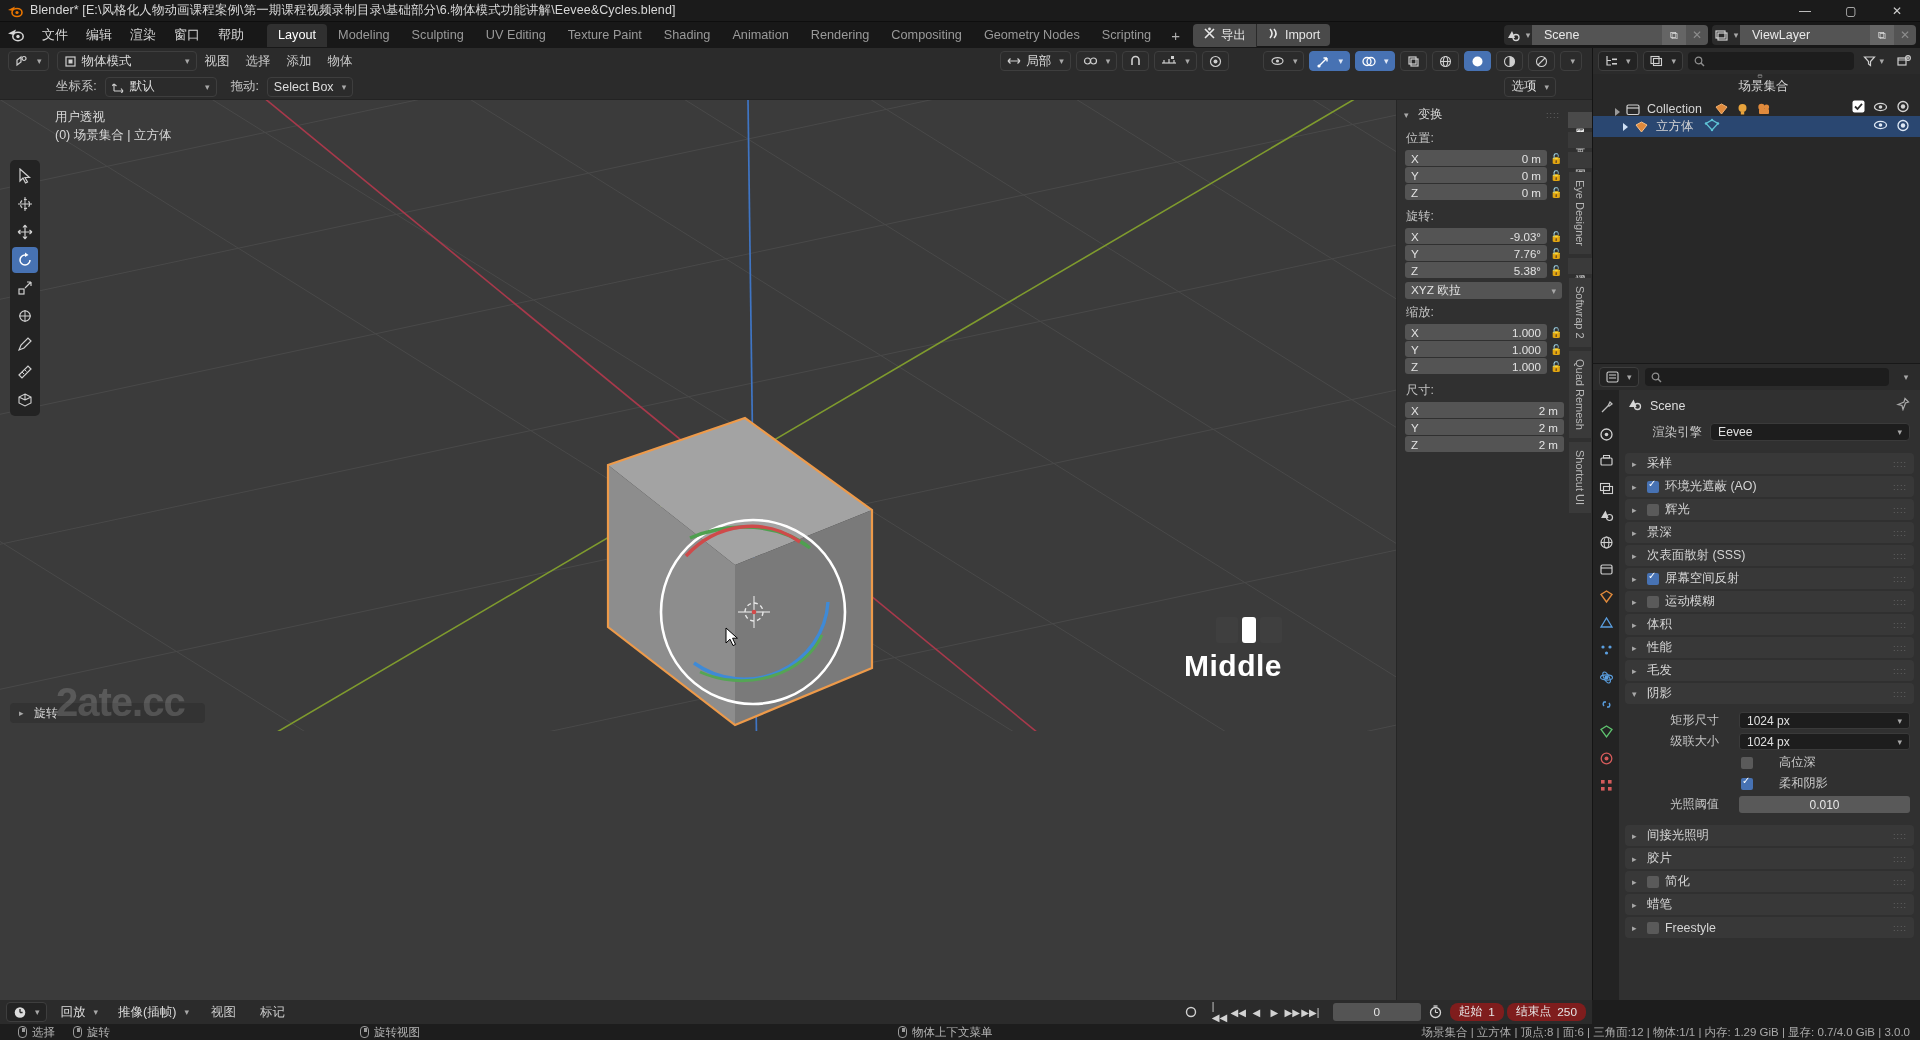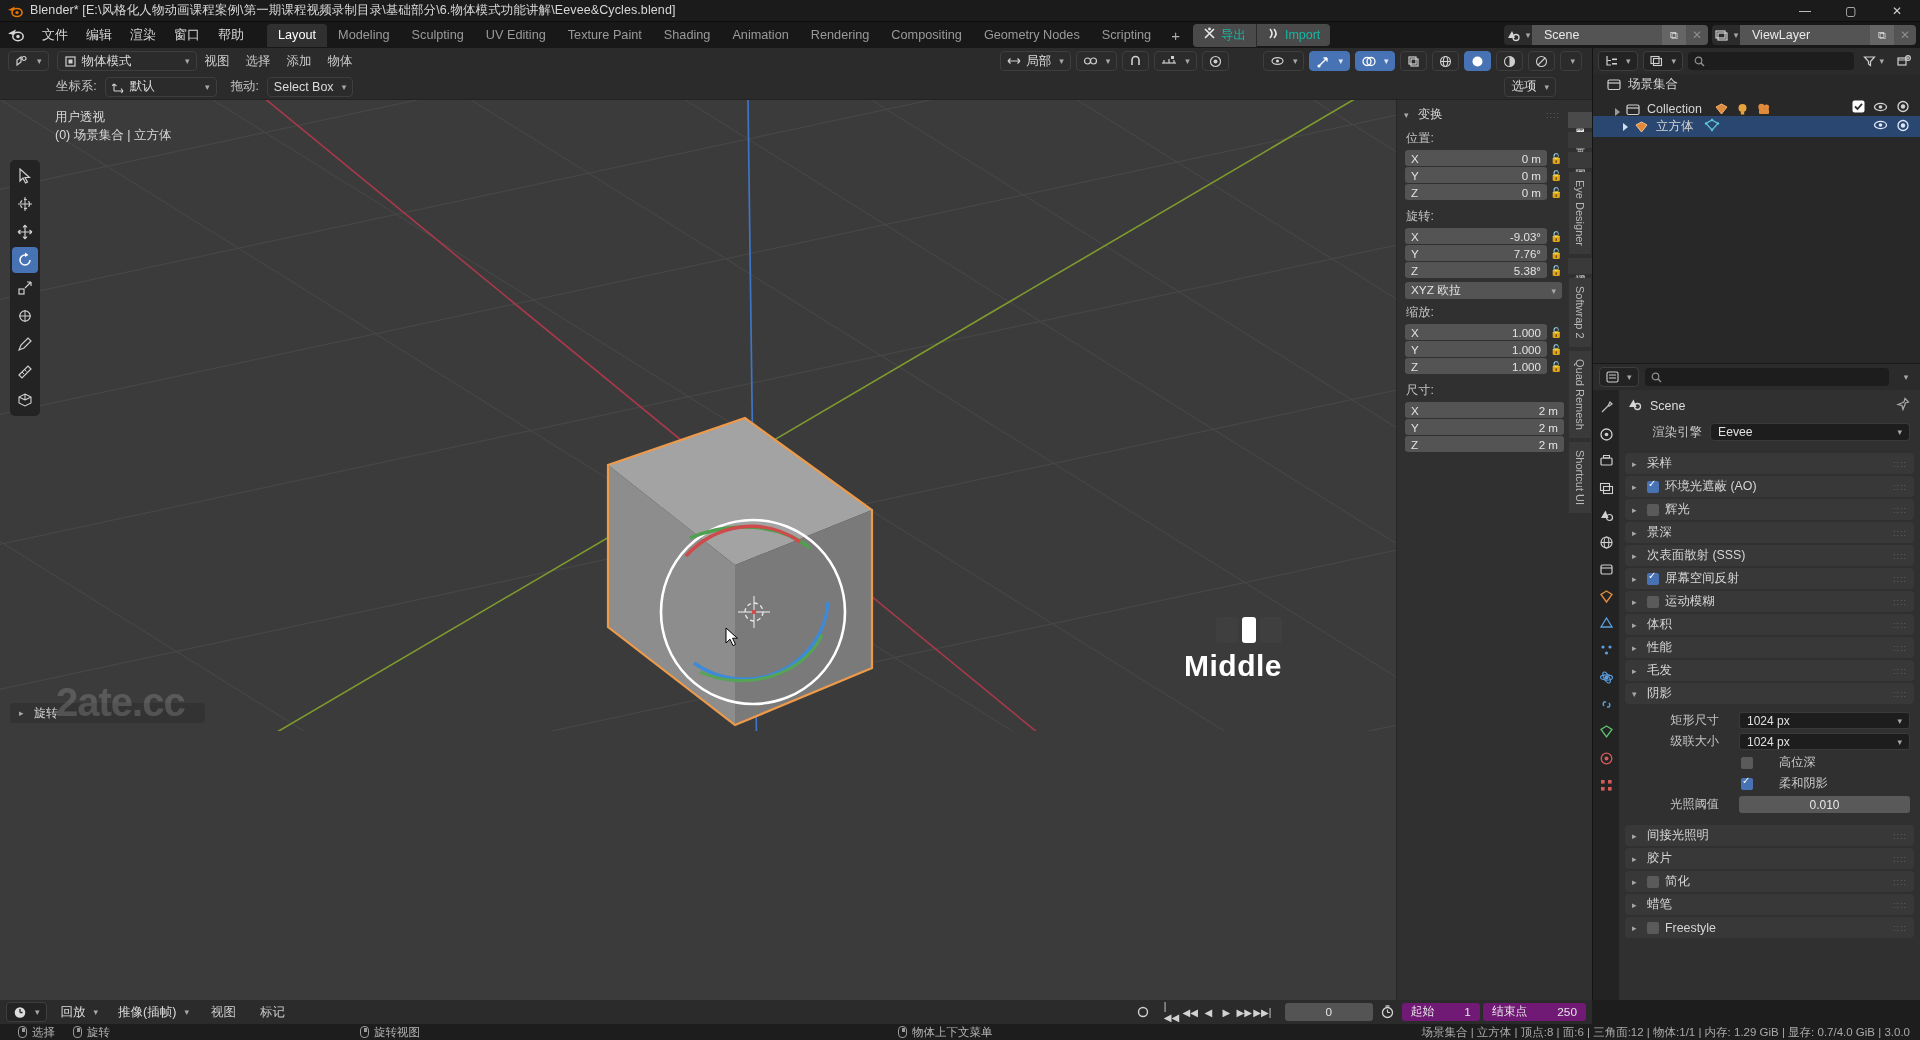--- a/index.html
+++ b/index.html
@@ -42,21 +42,21 @@
   .ws-tabs { display: flex; align-items: center; margin-left: 14px; }
   .ws-tab {
     font-size: 12.7px; color: #9a9a9a; padding: 4px 11px 5px 11px;
     border-radius: 4px 4px 0 0; white-space: nowrap;
   }
   .ws-tab.active { background: #303030; color: #ffffff; }
   .ws-plus { color: #b0b0b0; font-size: 15px; padding: 0 9px; }
   .addon-grp { display: flex; align-items: center; margin-left: 4px; }
   .addon-btn {
     display: flex; align-items: center; gap: 5px;
-    background: #4a4a4a; color: #14b8a6; font-size: 12.5px;
+    background: #4a4a4a; color: #e5e5e5; font-size: 12.5px;
     padding: 3px 10px; border-radius: 4px 0 0 4px; border-right: 1px solid #2a2a2a;
   }
   .addon-btn.b2 { border-radius: 0 4px 4px 0; border-right: none; background: #4a4a4a; }
   .topbar-right { position: absolute; right: 4px; top: 0; height: 26px; display: flex; align-items: center; gap: 4px; }
   .id-block { display: flex; align-items: center; height: 20px; }
   .id-icon {
     width: 28px; height: 20px; background: #2b2b2b; border-radius: 4px 0 0 4px;
     display: flex; align-items: center; justify-content: center; gap: 2px; color: #cfcfcf; font-size: 11px;
   }
   .id-name {
@@ -230,22 +230,22 @@
   .timeline {
     position: absolute; left: 0; top: 1000px; width: 1592px; height: 24px; background: #2b2b2b;
     display: flex; align-items: center; padding: 0 6px; gap: 8px;
   }
   .tl-playbtns { display: flex; align-items: center; gap: 1px; margin-left: 120px; }
   .tl-pb { width: 17px; height: 18px; display: flex; align-items: center; justify-content: center;
            color: #d2d2d2; font-size: 10px; }
   .tl-right { margin-left: auto; display: flex; align-items: center; gap: 3px; }
   .tl-frame { width: 88px; height: 18px; background: #545454; border-radius: 3px; display: flex;
               align-items: center; justify-content: center; color: #e5e5e5; font-size: 11.8px; }
-  .tl-field { height: 18px; background: #701a75; border-radius: 3px; display: flex; align-items: center;
-              gap: 30px; padding: 0 9px; color: #e5e5e5; font-size: 11.8px; }
+  .tl-field { height: 18px; background: #7f1d1d; border-radius: 8px; display: flex; align-items: center;
+              gap: 6px; padding: 0 9px; color: #e5e5e5; font-size: 11.8px; }
 
   
   .statusbar {
     position: absolute; left: 0; top: 1024px; width: 1920px; height: 16px; background: #1d1d1d;
     display: flex; align-items: center; font-size: 11.5px; color: #b3b3b3;
   }
   .sb-item { display: flex; align-items: center; gap: 5px; margin-left: 18px; }
   .mouse-ico { width: 9px; height: 12px; border: 1px solid #9a9a9a; border-radius: 4px; position: relative; }
   .mouse-ico::after { content:""; position: absolute; left: 3px; top: 1px; width: 3px; height: 4px; background: #9a9a9a; }
   .mouse-ico.r::after { left: 3px; }
@@ -836,21 +836,21 @@
         <svg width="14" height="12" viewBox="0 0 14 12">
             <rect x="1" y="3" width="8" height="7" fill="none" stroke="#cfcfcf" stroke-width="1.2"></rect>
             <line x1="1" y1="5" x2="9" y2="5" stroke="#cfcfcf" stroke-width="1"></line>
             <circle cx="11" cy="3" r="2.4" fill="none" stroke="#cfcfcf" stroke-width="1.1"></circle>
             <line x1="11" y1="1.6" x2="11" y2="4.4" stroke="#cfcfcf" stroke-width="1"></line>
             <line x1="9.6" y1="3" x2="12.4" y2="3" stroke="#cfcfcf" stroke-width="1"></line>
           </svg>
       </div>
     </div>
 
-    <div class="out-row" style="padding-left:14px;">
+    <div class="out-row" style="padding-left:14px;flex-direction:column;">
       <svg width="14" height="13" viewBox="0 0 14 13" style="margin-right:7px;">
           <rect x="1" y="2" width="12" height="9.5" rx="1.5" fill="none" stroke="#cfcfcf" stroke-width="1.2"></rect>
           <line x1="1" y1="5" x2="13" y2="5" stroke="#cfcfcf" stroke-width="1.2"></line>
         </svg>
       <span>场景集合</span>
     </div>
 
     <div class="out-row" style="padding-left:22px;align-items:flex-end;">
       <span class="tri"></span>
       <svg width="14" height="13" viewBox="0 0 14 13" style="margin-right:7px;">

